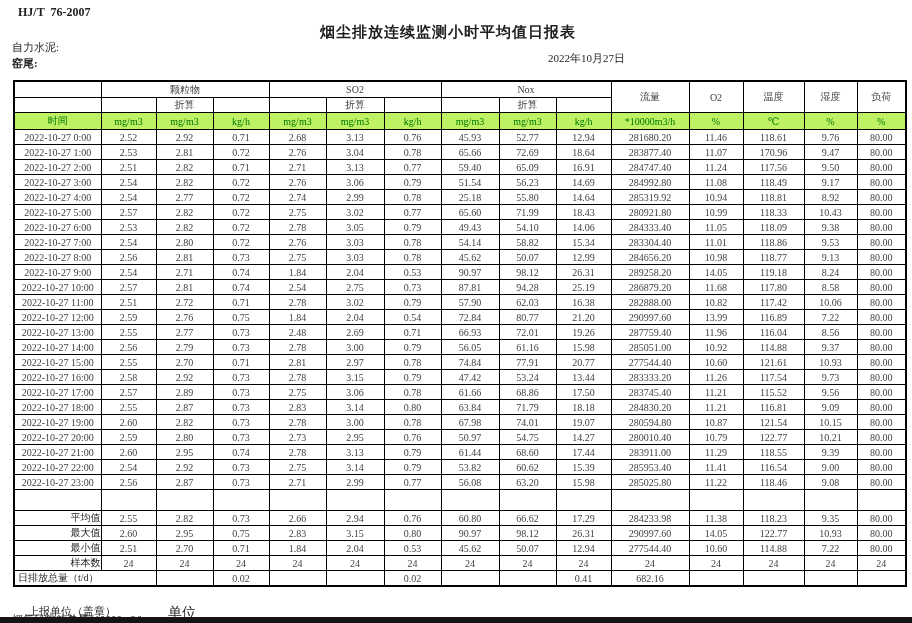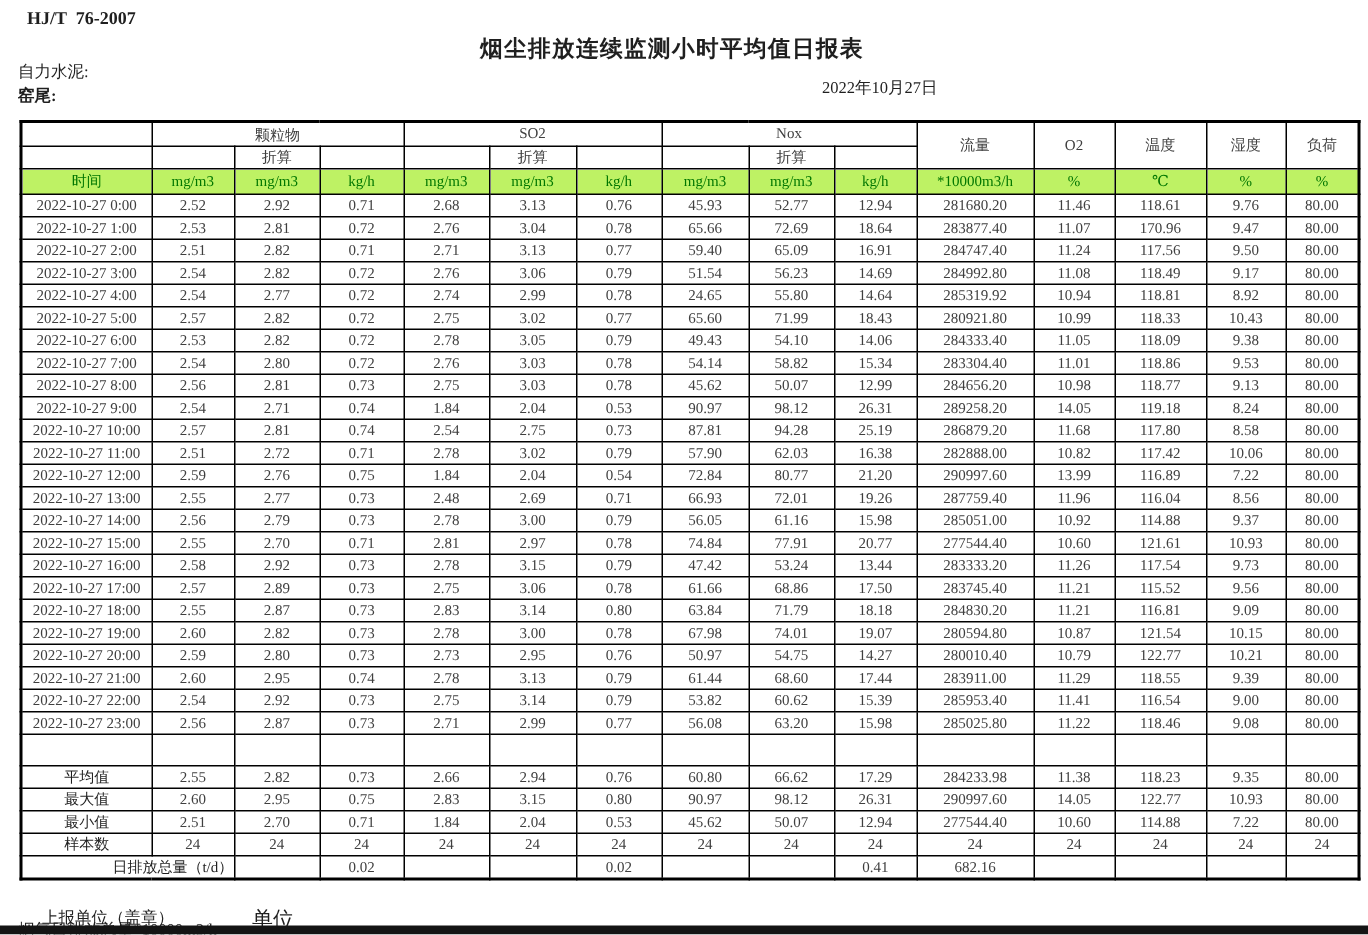--- a/index.html
+++ b/index.html
@@ -22,23 +22,23 @@
     border:1px solid #000;text-align:center;vertical-align:middle;
     font-size:10px;color:#3f3f3f;padding:0;overflow:hidden;white-space:nowrap;
   }
   thead td{color:#1f1f1f;}
   tr.r-a td{height:15px;}
   tr.r-b td{height:11px;}
   tr.unit-row td{height:16px;background:#bef264;color:#007600;}
   #tbody-data td{height:14px;}
   #tbody-spacer td{height:20px;}
   #tbody-summary td{height:13px;}
-  #tbody-summary td.summary-label{color:#1f1f1f;}
+  #tbody-summary td.summary-label{color:#1f1f1f;text-align:right;}
   tfoot td{height:13px;}
-  tfoot td.total-label{text-align:right;padding-left:3px;color:#1f1f1f;}
+  tfoot td.total-label{text-align:left;padding-left:3px;color:#1f1f1f;}
 
   .flue-total-note{position:absolute;left:12px;top:588px;font-size:11px;margin-top:24px;}
   .report-unit-label{position:absolute;left:12px;top:604px;font-size:11px;margin-left:16px;}
   .unit-label{position:absolute;left:168px;top:604px;font-size:14px;}
   .bottom-bar{position:absolute;left:0;bottom:0;width:912px;height:6px;background:#141414;}
 </style>
 </head>
 <body>
 
 <div class="doc-code">HJ/T  76-2007</div>
@@ -177,21 +177,21 @@
         <td>80.00</td>
       </tr>
       <tr>
         <td>2022-10-27 4:00</td>
         <td>2.54</td>
         <td>2.77</td>
         <td>0.72</td>
         <td>2.74</td>
         <td>2.99</td>
         <td>0.78</td>
-        <td>24.65</td>
+        <td>25.18</td>
         <td>55.80</td>
         <td>14.64</td>
         <td>285319.92</td>
         <td>10.94</td>
         <td>118.81</td>
         <td>8.92</td>
         <td>80.00</td>
       </tr>
       <tr>
         <td>2022-10-27 5:00</td>

